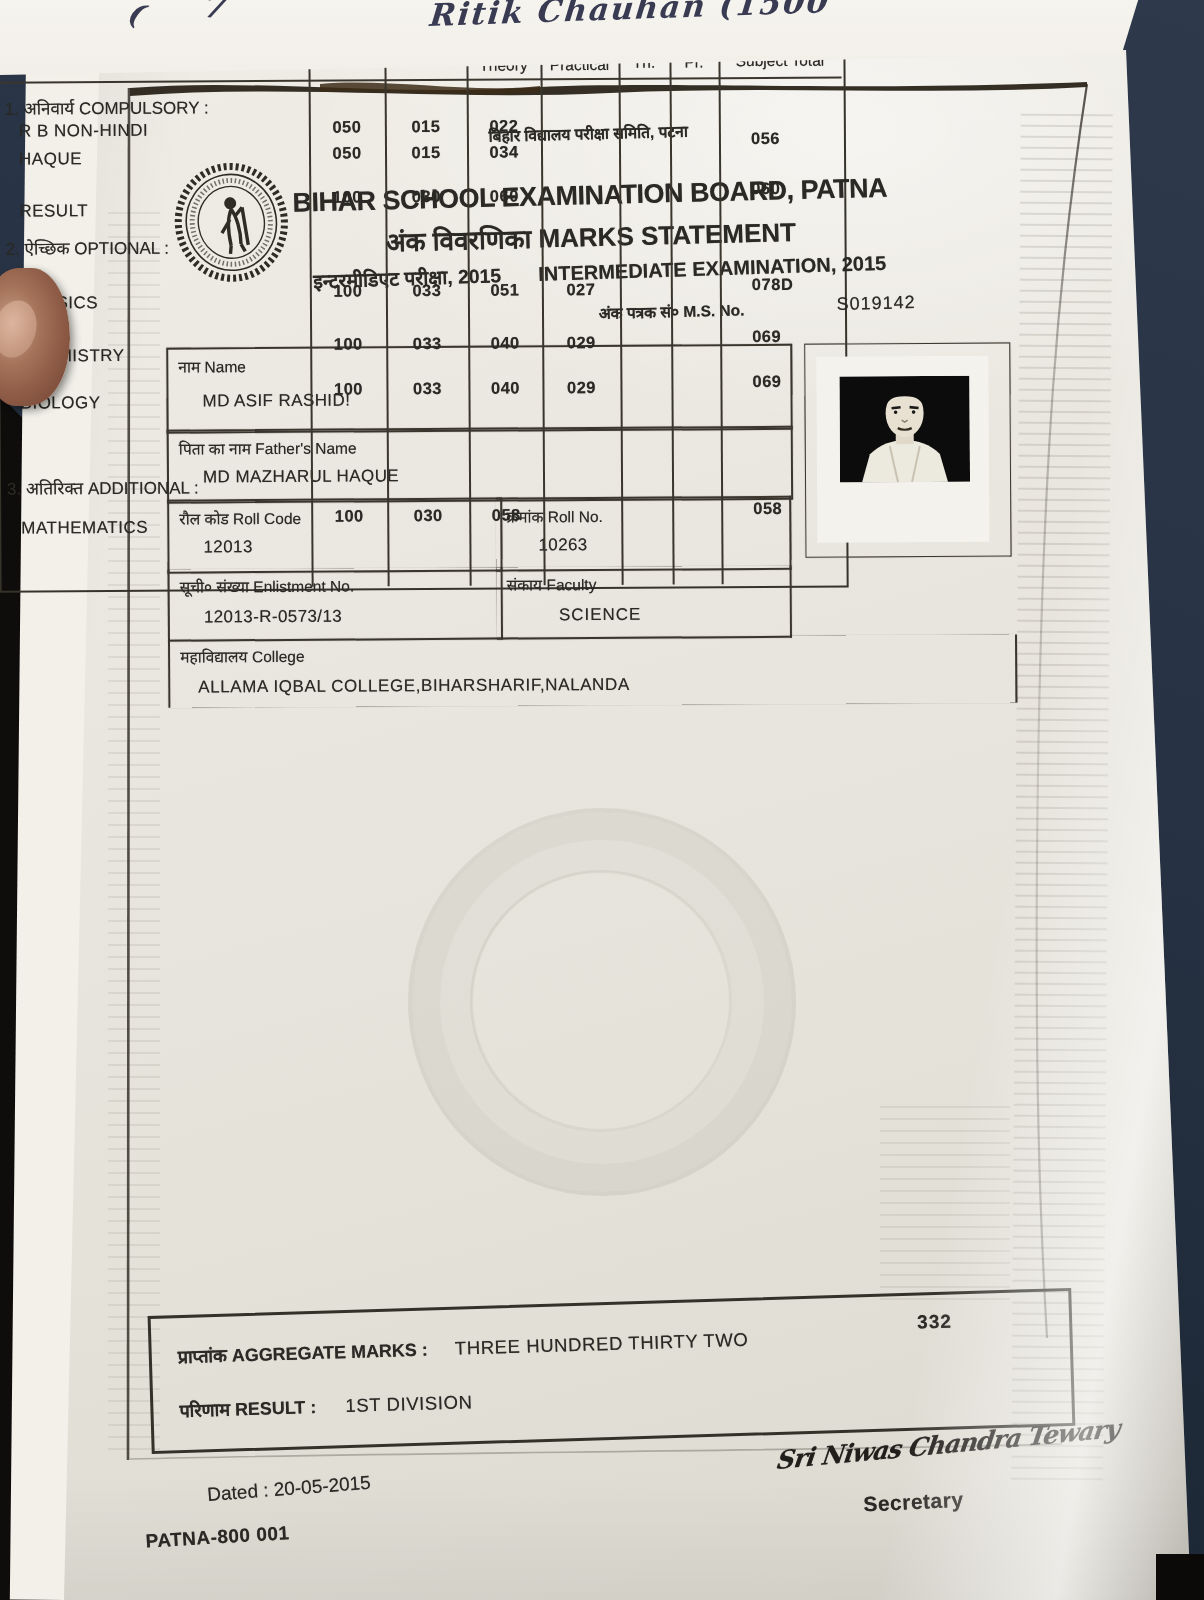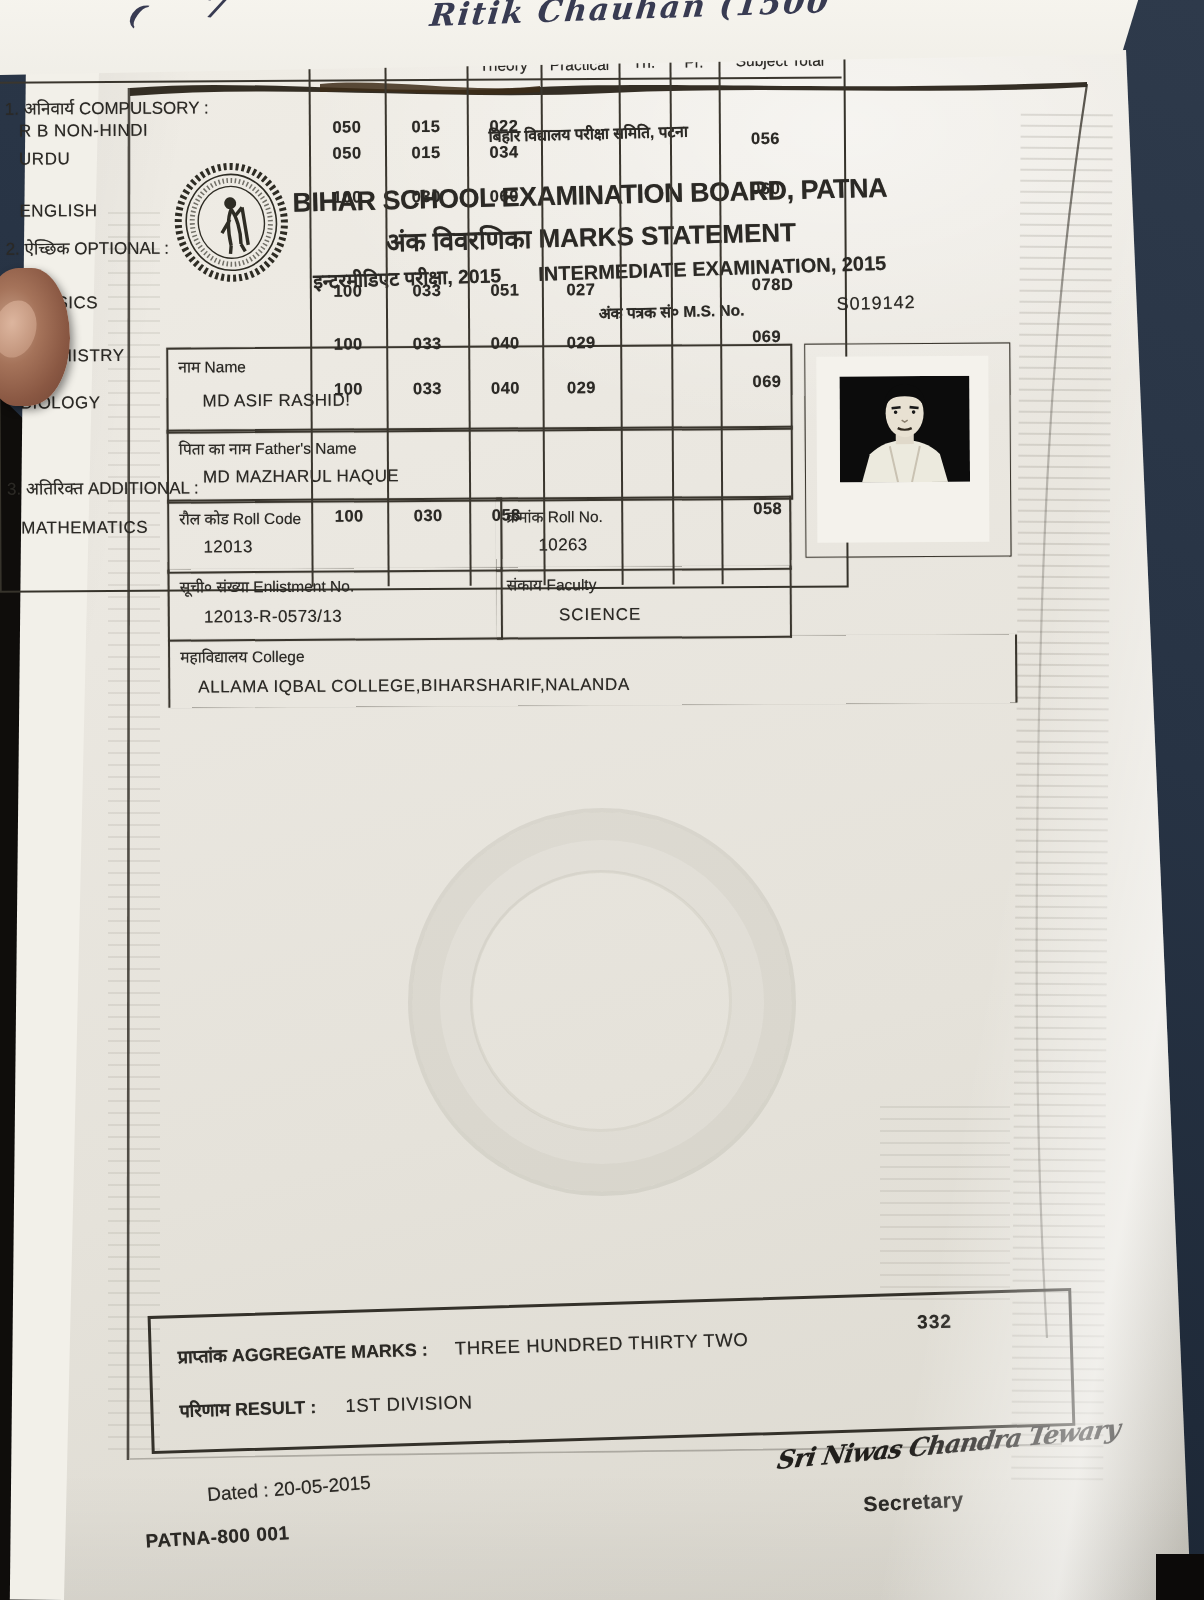--- a/index.html
+++ b/index.html
@@ -230,27 +230,27 @@
     <div class="th2 pr" style="left:722px;top:30px;width:123px;">
       <span class="hi">विषयवार प्राप्तांक</span><br><span>Subject Total</span>
     </div>
 
     <div class="cell pr sec hi" style="top:93px;">1. अनिवार्य COMPULSORY :</div>
     <div class="cell pr sub" style="top:118px;">R B NON-HINDI</div>
     <div class="cell pr num c-f" style="top:116px;">050</div>
     <div class="cell pr num c-p" style="top:116px;">015</div>
     <div class="cell pr num c-th" style="top:116px;">022</div>
 
-    <div class="cell pr sub" style="top:146px;">URDU</div>
+    <div class="cell pr sub" style="top:146px;">HAQUE</div>
     <div class="cell pr num c-f" style="top:142px;">050</div>
     <div class="cell pr num c-p" style="top:142px;">015</div>
     <div class="cell pr num c-th" style="top:142px;">034</div>
     <div class="cell pr num c-t" style="top:130px;">056</div>
 
-    <div class="cell pr sub" style="top:198px;">ENGLISH</div>
+    <div class="cell pr sub" style="top:198px;">RESULT</div>
     <div class="cell pr num c-f" style="top:186px;">100</div>
     <div class="cell pr num c-p" style="top:186px;">030</div>
     <div class="cell pr num c-th" style="top:186px;">060</div>
     <div class="cell pr num c-t" style="top:180px;">060</div>
 
     <div class="cell pr sec hi" style="top:233px;">2. ऐच्छिक OPTIONAL :</div>
     <div class="cell pr sub" style="top:290px;">PHYSICS</div>
     <div class="cell pr num c-f" style="top:280px;">100</div>
     <div class="cell pr num c-p" style="top:280px;">033</div>
     <div class="cell pr num c-th" style="top:280px;">051</div>

